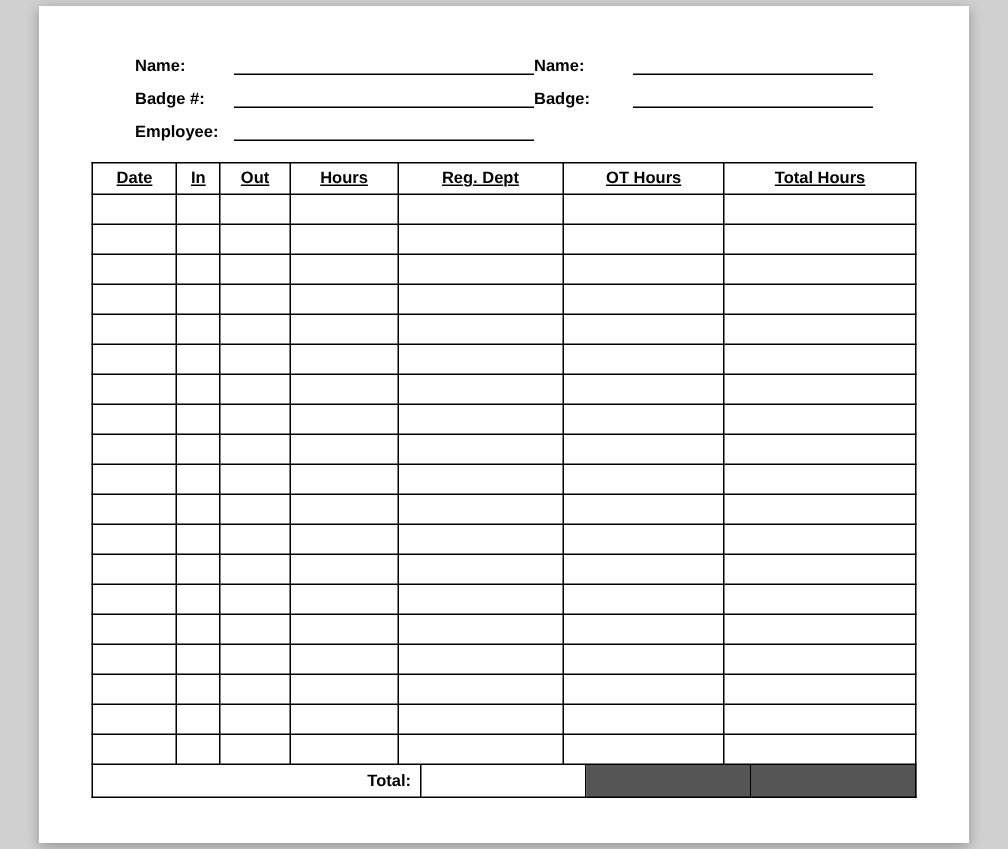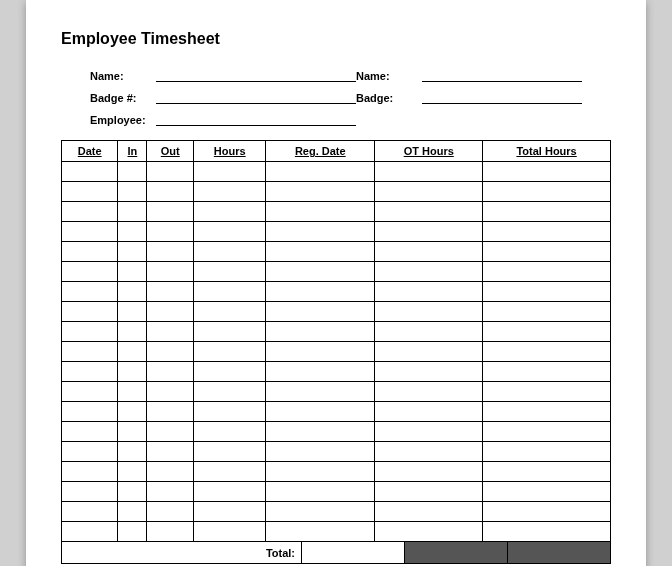--- a/index.html
+++ b/index.html
@@ -75,21 +75,21 @@
       font-size: 11px;
       text-align: center;
       padding: 1px 2px;
     }
     .total-section {
       display: flex;
       align-items: center;
       width: 100%;
     }
     .total-label-area {
-      width: 241px;
+      width: 220px;
       text-align: right;
       font-weight: bold;
       font-size: 11px;
       padding-right: 6px;
       border: 1px solid #000;
       height: 22px;
       line-height: 22px;
       border-top: none;
       border-right: 1px solid #000;
     }
@@ -105,21 +105,20 @@
       border-top: none;
     }
     .shaded-total {
       background: #555;
     }
   </style>
 </head>
 <body>
 
 <div class="page">
-  <div class="page-title">Employee Timesheet</div>
 
   <div class="form-fields">
     <div class="form-left">
       <div class="form-row">
         <span class="form-label">Name:</span>
         <input class="form-line" type="text" style="">
       </div>
       <div class="form-row">
         <span class="form-label">Badge #:</span>
         <input class="form-line" type="text" style="">
@@ -142,21 +141,21 @@
   </div>
 
   <div>
     <table>
       <thead>
         <tr>
           <th>Date</th>
           <th>In</th>
           <th>Out</th>
           <th>Hours</th>
-          <th>Reg. Date</th>
+          <th>Reg. Dept</th>
           <th>OT Hours</th>
           <th>Total Hours</th>
         </tr>
       </thead>
       <tbody id="timesheet-body">
       <tr>
             <td></td>
             <td></td>
             <td></td>
             <td></td>

